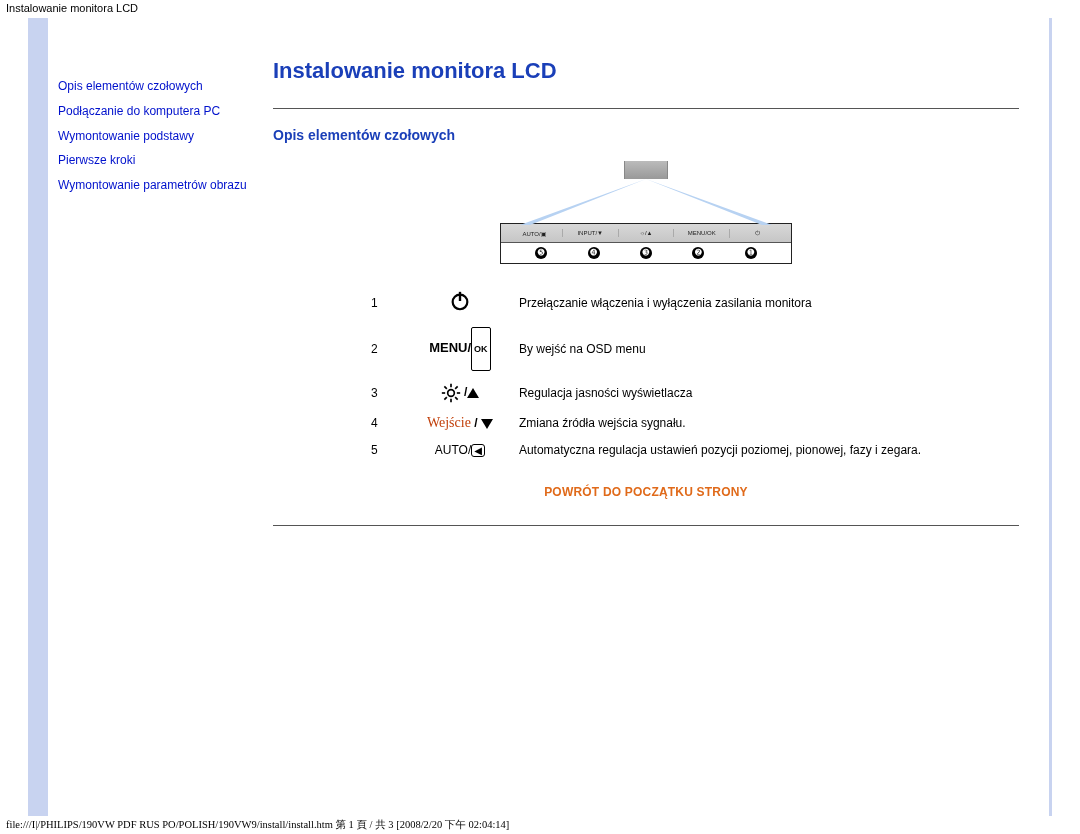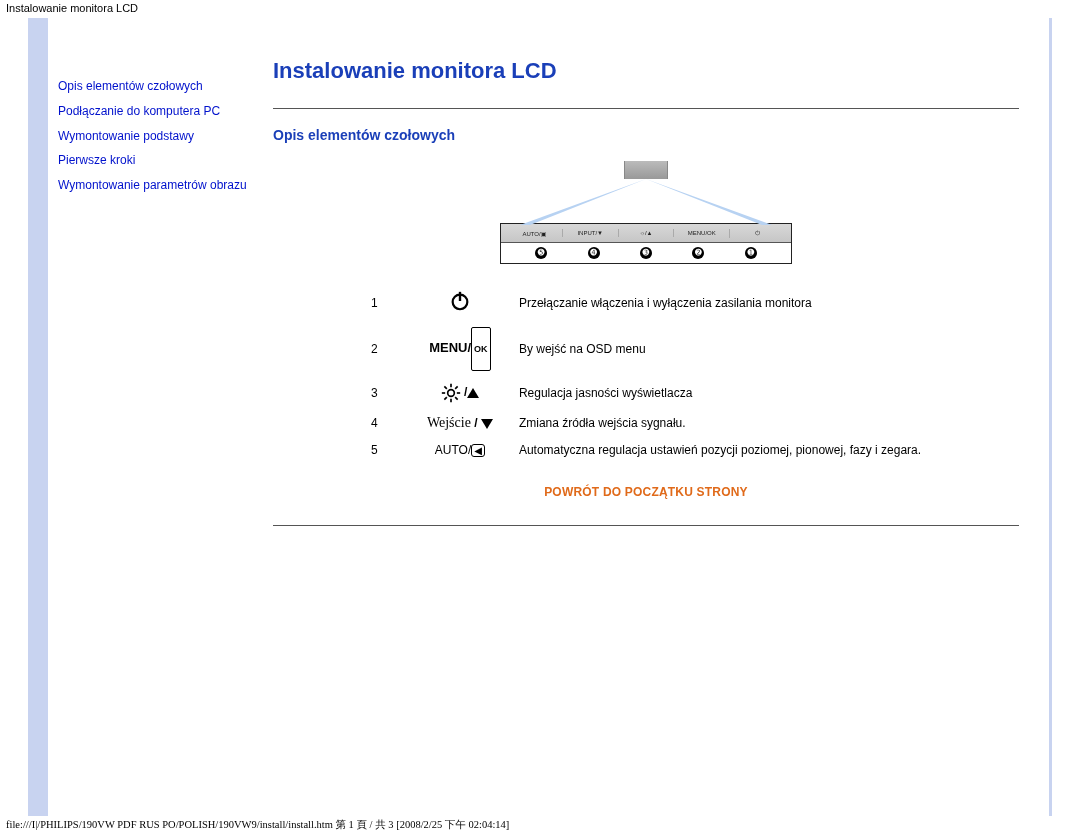--- a/index.html
+++ b/index.html
@@ -195,21 +195,21 @@
     display:inline-block;
     width:0;height:0;
     border-left:6px solid transparent;
     border-right:6px solid transparent;
     border-top:10px solid #000;
     vertical-align: middle;
   }
   .input-text {
     font-family: "Times New Roman", serif;
     font-size: 14px;
-    color: #000000;
+    color: #c2410c;
   }
   .auto-icon {
     font-weight: normal;
     font-size: 12px;
   }
   .back-box {
     display:inline-block;
     border:1.5px solid #000;
     border-radius:3px;
     padding:0 2px;
@@ -342,13 +342,13 @@
         </tr>
       </tbody>
         </table>
 
       <a href="#" class="return-link">POWRÓT DO POCZĄTKU STRONY</a>
       <hr class="bottom">
     </div>
   </div>
 </div>
 
-<div class="footer">file:///I|/PHILIPS/190VW PDF RUS PO/POLISH/190VW9/install/install.htm 第 1 頁 / 共 3  [2008/2/25 下午 02:04:14]</div>
+<div class="footer">file:///I|/PHILIPS/190VW PDF RUS PO/POLISH/190VW9/install/install.htm 第 1 頁 / 共 3  [2008/2/20 下午 02:04:14]</div>
 
 </body></html>

